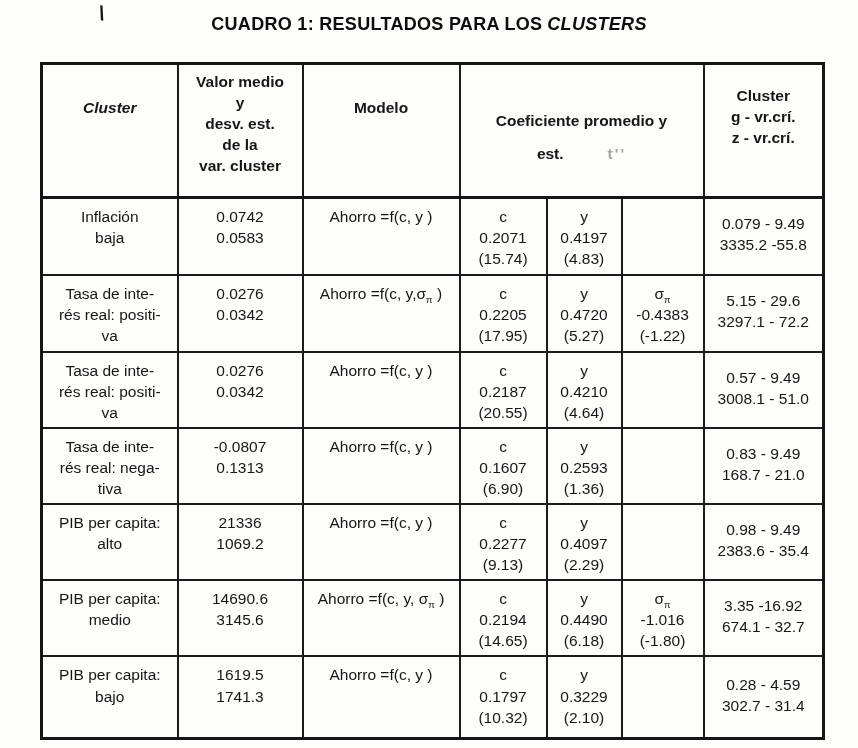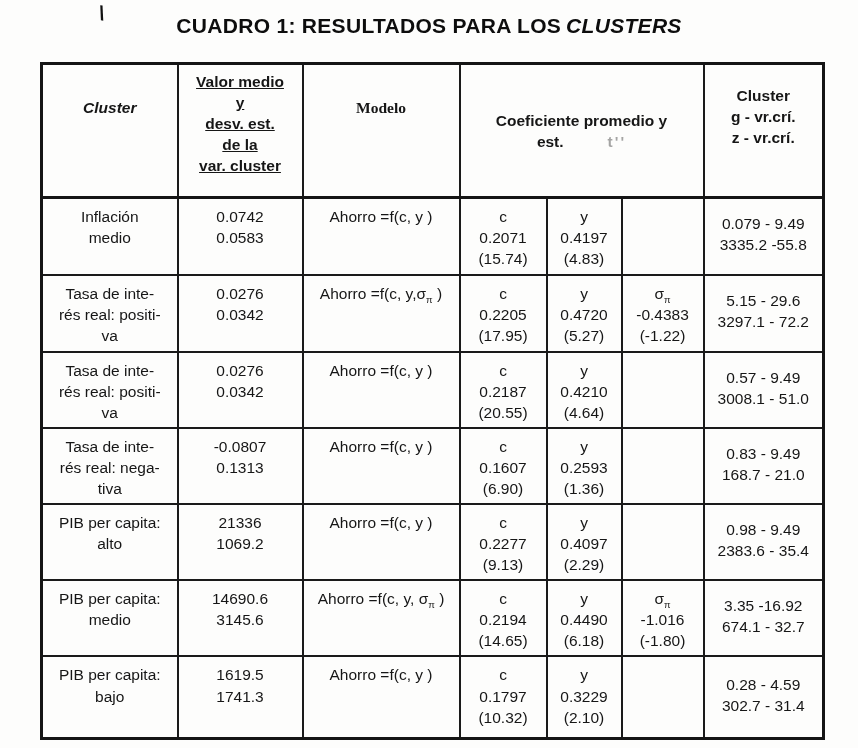--- a/index.html
+++ b/index.html
@@ -25,21 +25,21 @@
     transform: rotate(8deg);
     color: #111;
   }
   .doc-title {
     position: absolute;
     left: 0;
     right: 0;
     top: 14px;
     text-align: center;
     font-weight: bold;
-    font-size: 21px;
+    font-size: 18px;
     letter-spacing: 0.3px;
     color: #0d0d0d;
   }
   .doc-title .italic-part {
     font-style: italic;
     margin-left: 5px;
   }
   table.results {
     position: absolute;
     left: 40px;
@@ -60,25 +60,25 @@
     color: #161616;
     font-weight: normal;
   }
   .results th {
     font-weight: bold;
     vertical-align: top;
     border-bottom: 3px solid #151515;
   }
   tr.header-row { height: 134px; }
   th.h-cluster  { padding-top: 32px; font-style: italic; text-align: center; }
-  th.h-valor    { padding-top: 6px; text-decoration: underline; }
-  th.h-modelo   { padding-top: 32px; font-family: Liberation Serif, serif; }
+  th.h-valor    { padding-top: 6px; }
+  th.h-modelo   { padding-top: 32px; }
   th.h-coef     { padding-top: 24px; }
   th.h-pruebas  { padding-top: 20px; }
-  .coef-line2 { display: block; }
+  .coef-line2 { display: block; margin-top: 12px; }
   .faded {
     opacity: 0.38;
     filter: blur(0.5px);
     margin-left: 44px;
     letter-spacing: 2px;
   }
   .results td { vertical-align: top; padding-top: 7px; }
   .results td.col-pruebas { vertical-align: middle; padding-top: 0; }
   tr.r1 { height: 77px; }
   tr.r2 { height: 77px; }
@@ -124,21 +124,21 @@
         <span>Coeficiente promedio y</span>
         <span class="coef-line2"><span>est.</span><span class="faded">t''</span></span>
       </th>
       <th class="h-pruebas">Cluster
 g - vr.crí.
 z - vr.crí.</th>
     </tr>
 
     <tr class="r1">
       <td>Inflación
-medio</td>
+baja</td>
       <td>0.0742
 0.0583</td>
       <td>Ahorro =f(c, y )</td>
       <td>c
 0.2071
 (15.74)</td>
       <td>y
 0.4197
 (4.83)</td>
       <td></td>

